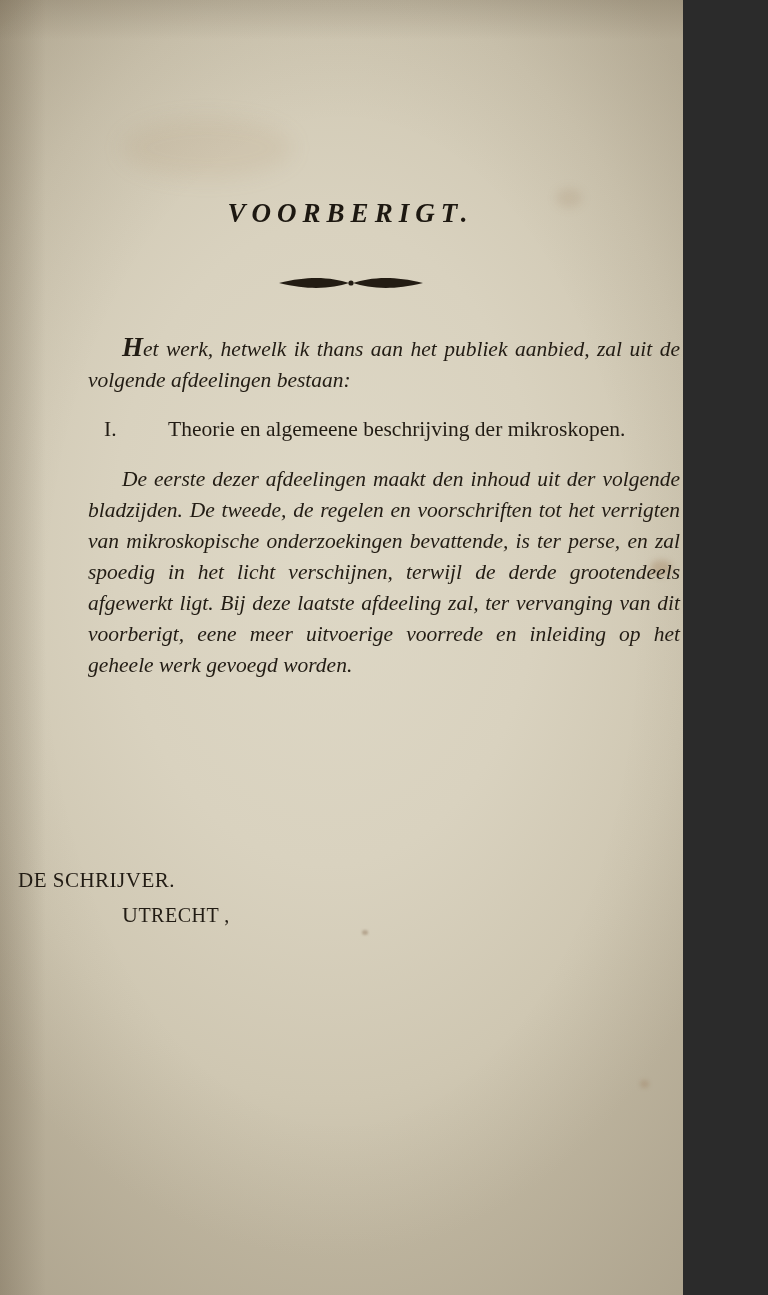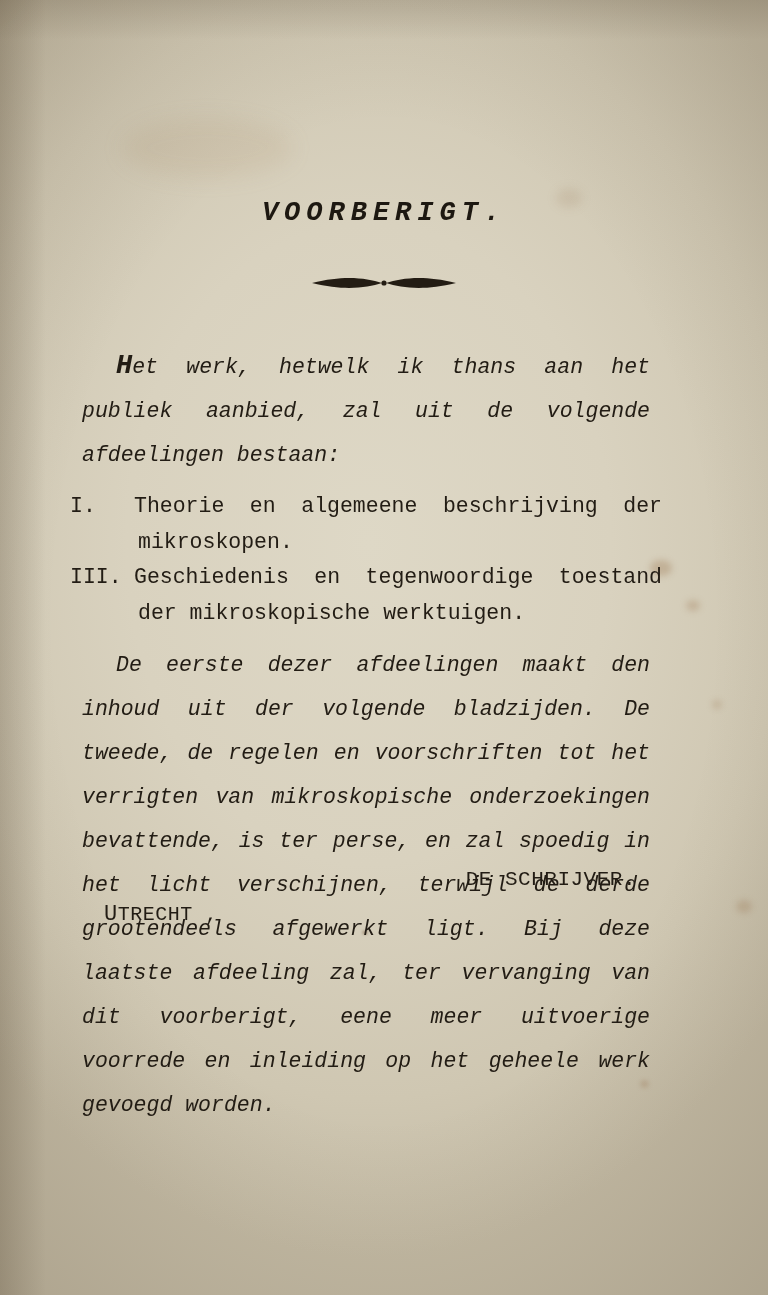--- a/index.html
+++ b/index.html
@@ -2,27 +2,28 @@
 <html><head>
 <meta charset="utf-8">
 <style>
   html, body {
     margin: 0;
     padding: 0;
     background: #2b2b2b;
   }
   .page {
     position: relative;
-    width: 768px;
+    width: 665px;
     height: 1295px;
     overflow: hidden;
     background:
       radial-gradient(ellipse 70% 55% at 48% 42%, #ded8c6 0%, #d9d2bf 45%, #cfc7b2 78%, #c3baa4 100%);
-    font-family: Liberation Mono, monospace;
+    font-family: Liberation Serif, serif;
     color: #221c14;
+    padding-left: 18px;
   }
   
   .stain {
     position: absolute;
     border-radius: 50%;
     pointer-events: none;
   }
   .s1 { left: 650px; top: 560px; width: 22px; height: 16px; background: rgba(150,110,70,0.30); filter: blur(3px); }
   .s2 { left: 686px; top: 600px; width: 14px; height: 11px; background: rgba(150,110,70,0.26); filter: blur(3px); }
   .s3 { left: 712px; top: 700px; width: 10px; height: 9px;  background: rgba(150,110,70,0.22); filter: blur(3px); }
@@ -75,58 +76,58 @@
   .ornament svg { display: inline-block; }
 
   .body-block {
     position: absolute;
     left: 70px;
     top: 332px;
     width: 592px;
   }
 
   p.para {
-    margin: 12px;
+    margin: 0;
     font-style: italic;
     font-size: 21.5px;
-    line-height: 44px;
+    line-height: 31px;
     text-align: justify;
     text-justify: inter-word;
     color: #221c14;
   }
   p.para .dropcap {
     font-size: 27px;
     font-weight: bold;
     font-style: italic;
   }
   p.indent { text-indent: 34px; }
 
   ol.list {
-    margin: 0;
+    margin: 16px;
     padding: 0;
     list-style: none;
   }
   ol.list li {
     font-style: normal;
     font-size: 21.5px;
     line-height: 35.5px;
     color: #221c14;
     text-align: justify;
     padding-left: 34px;
     text-indent: -34px;
     margin-left: 34px;
   }
   ol.list li .num { display: inline-block; min-width: 30px; }
 
   .signature {
     position: absolute;
     left: 0;
     top: 868px;
     width: 636px;
-    text-align: right;
+    text-align: left;
     font-size: 21px;
     letter-spacing: 0.5px;
     color: #221c14;
   }
 
   .colophon {
     position: absolute;
     left: 104px;
     top: 898px;
     font-size: 20px;
@@ -162,21 +163,20 @@
         <circle cx="80" cy="11" r="2.6" fill="#231c13"></circle>
       </svg>
     </div>
 
     <div class="body-block">
 
       <p class="para indent"><span class="dropcap">H</span><span>et werk, hetwelk ik thans aan het publiek aanbied, zal uit de volgende afdeelingen bestaan:</span></p>
 
       <ol class="list">
         <li><span class="num">I.</span><span>Theorie en algemeene beschrijving der mikroskopen.</span></li>
-        <li><span class="num">III.</span><span>Geschiedenis en tegenwoordige toestand der mikroskopische werktuigen.</span></li>
       </ol>
 
       <p class="para indent">De eerste dezer afdeelingen maakt den inhoud uit der volgende bladzijden. De tweede, de regelen en voorschriften tot het verrigten van mikroskopische onderzoekingen bevattende, is ter perse, en zal spoedig in het licht verschijnen, terwijl de derde grootendeels afgewerkt ligt. Bij deze laatste afdeeling zal, ter vervanging van dit voorberigt, eene meer uitvoerige voorrede en inleiding op het geheele werk gevoegd worden.</p>
 
     </div>
 
     <div class="signature">DE SCHRIJVER.</div>
 
     <div class="colophon">
       <div class="city"><span class="sc-first">U</span><span>TRECHT ,</span></div>

